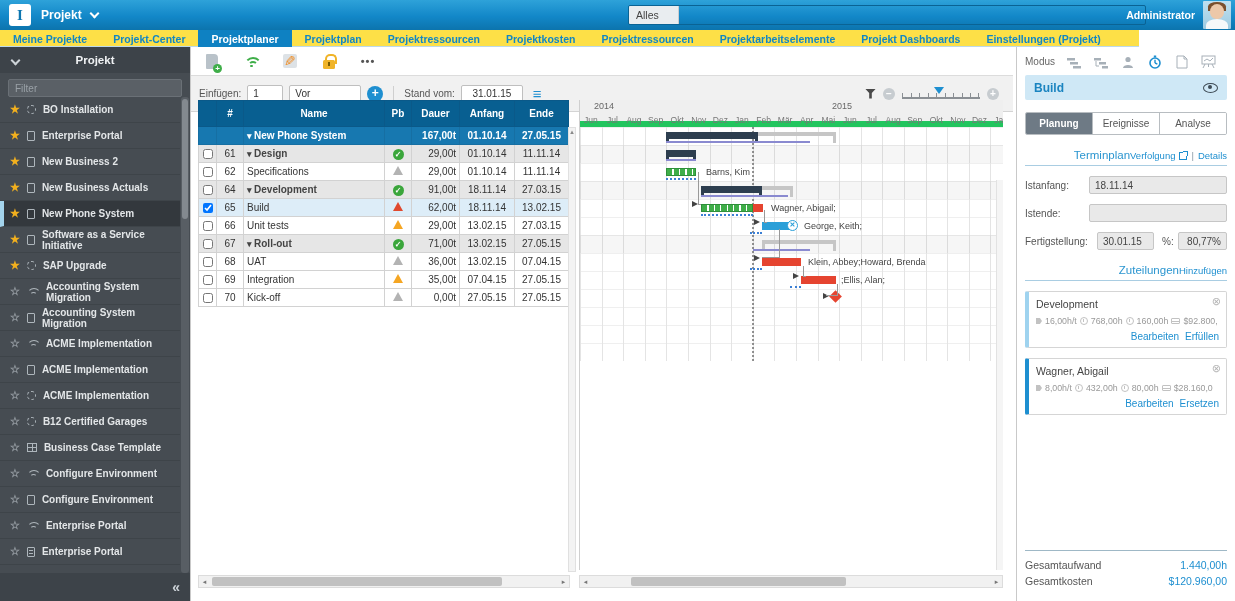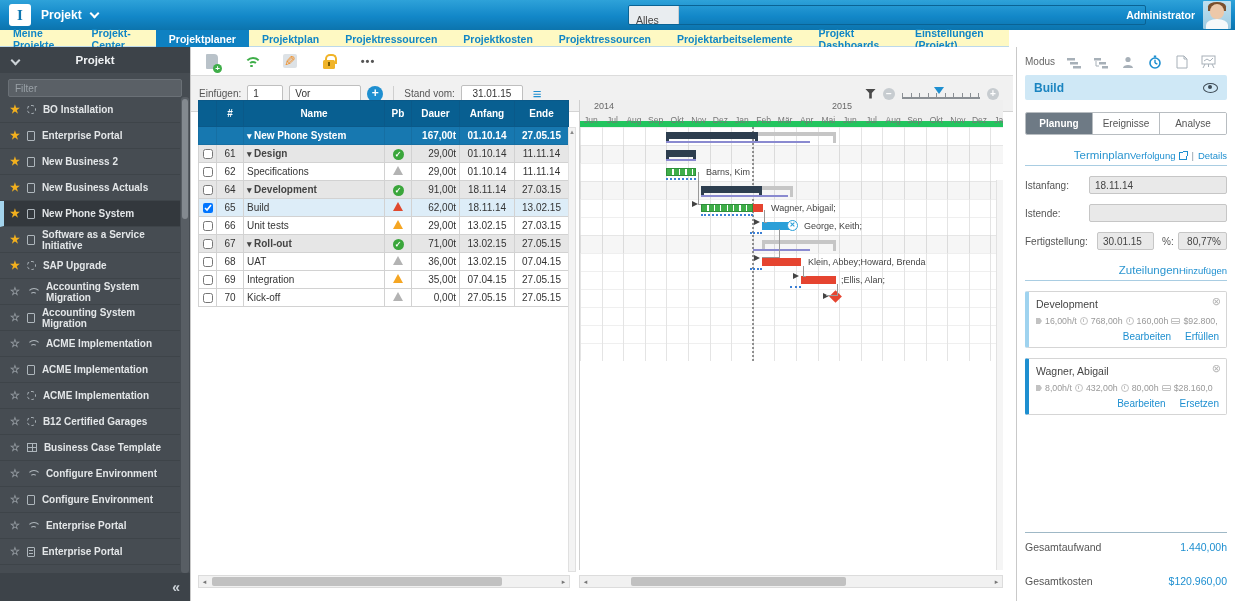--- a/index.html
+++ b/index.html
@@ -7,33 +7,33 @@
      font-family:"Liberation Sans",sans-serif;font-size:11px;color:#333}
 
 
 .topbar{position:absolute;left:0;top:0;width:1235px;height:30px;
   background:linear-gradient(180deg,#2ea2d9 0%,#1287c8 55%,#0c74ad 100%);display:flex;align-items:center}
 .logo-box{width:22px;height:22px;background:#fff;border-radius:3px;margin-left:9px;
   display:flex;align-items:center;justify-content:center;color:#0d76b0;font-weight:bold;font-size:15px;font-family:"Liberation Serif",serif}
 .app-name{color:#fff;font-weight:bold;font-size:12px;margin-left:10px}
 .chev{width:7px;height:7px;border-left:2px solid #fff;border-bottom:2px solid #fff;transform:rotate(-45deg);margin:-3px 0 0 9px}
 .search-wrap{position:absolute;left:628px;top:5px;width:518px;height:20px;display:flex;border-radius:2px;overflow:hidden;border:1px solid #0a6394}
-.search-scope{background:#e9edf0;color:#444;font-size:10.5px;display:flex;align-items:center;gap:4px;padding:14px 7px;border-right:1px solid #c9cdd0}
+.search-scope{background:#e9edf0;color:#444;font-size:10.5px;display:flex;align-items:center;gap:4px;padding:4px 7px;border-right:1px solid #c9cdd0}
 .dd-arrow{width:0;height:0;border-left:4px solid transparent;border-right:4px solid transparent;border-top:4px solid #5b7documents8a}
 .dd-arrow{border-top-color:#58718a}
 .search-input{flex:1;border:none;outline:none;font-size:10.5px;color:#333;padding:0 8px;font-family:"Liberation Sans",sans-serif}
 .search-input::placeholder{color:#9aa3aa}
 .user-name{position:absolute;right:40px;top:0;height:30px;display:flex;align-items:center;color:#fff;font-weight:bold;font-size:10.5px}
 .avatar{position:absolute;right:4px;top:1px;width:28px;height:28px;background:linear-gradient(180deg,#bfe0ef,#9ecbe2);overflow:hidden;border-radius:1px}
 .avatar .head{position:absolute;left:7px;top:3px;width:14px;height:15px;background:#ecc8a9;border-radius:50% 50% 45% 45%}
 .avatar .hair{position:absolute;left:5px;top:1px;width:18px;height:9px;background:#7a4f2c;border-radius:50% 50% 0 0}
 .avatar .body{position:absolute;left:3px;top:18px;width:22px;height:12px;background:#f6f8f9;border-radius:50% 50% 0 0}
 
 
-.tabbar{position:absolute;left:0;top:30px;width:1009px;height:17px;background:#fef9c3;border-bottom:1px solid #bcd9ea;display:flex}
+.tabbar{position:absolute;left:0;top:30px;width:1139px;height:17px;background:#fde047;border-bottom:1px solid #bcd9ea;display:flex}
 .tab{height:17px;display:flex;align-items:center;padding:0 13px;color:#1186c5;font-size:10.5px;font-weight:bold;cursor:pointer}
 .tab.active{background:#0e81c2;color:#fff}
 
 
 .sidebar{position:absolute;left:0;top:47px;width:190px;height:554px;background:#464c52;color:#e8eaec}
 .sb-head{height:26px;display:flex;align-items:center;background:#3d4349;position:relative}
 .sb-head .chev2{width:7px;height:7px;border-left:2px solid #cdd3d8;border-bottom:2px solid #cdd3d8;transform:rotate(-45deg);margin-left:12px}
 .sb-title{position:absolute;left:0;right:0;text-align:center;font-weight:bold;font-size:11.5px;color:#f0f2f4}
 .sb-filter{margin:6px 8px;height:18px}
 .sb-filter input{width:100%;height:18px;background:#5a6066;border:1px solid #6a7076;border-radius:2px;color:#d7dbde;font-size:10px;padding:0 6px;outline:none;font-family:"Liberation Sans",sans-serif}
@@ -165,23 +165,23 @@
 .fbox.grow{flex:1}
 .card{position:relative;border:1px solid #d5d5d5;border-left:4px solid #9fd3ef;border-radius:2px;margin-top:10px;padding:6px 7px 5px;background:#fff}
 .card.c2{border-left-color:#1e8fd0}
 .card .nm{font-size:10.5px;color:#444}
 .card .x{position:absolute;right:5px;top:3px;color:#b5b5b5;font-size:11px;cursor:pointer}
 .stats{display:flex;align-items:center;gap:3px;margin-top:6px;font-size:8.8px;color:#999;white-space:nowrap;overflow:hidden}
 .ic-tag{width:6px;height:6px;background:#c2c2c2;clip-path:polygon(0 0,65% 0,100% 50%,65% 100%,0 100%);flex:none}
 .ic-clock{width:8px;height:8px;border:1px solid #c2c2c2;border-radius:50%;position:relative;flex:none}
 .ic-clock::after{content:"";position:absolute;left:2.5px;top:1px;width:1px;height:2.5px;background:#c2c2c2}
 .ic-card{width:9px;height:6px;border:1px solid #c2c2c2;border-radius:1px;flex:none;background:linear-gradient(#c2c2c2,#c2c2c2) 0 1.5px/9px 1px no-repeat}
-.actions{display:flex;justify-content:flex-end;gap:14px;margin-top:5px;font-size:10px}
+.actions{display:flex;justify-content:flex-end;gap:6px;margin-top:5px;font-size:10px}
 .totals{position:absolute;left:8px;right:8px;bottom:14px;border-top:1px solid #9fb8c6;padding-top:8px}
-.tot-row{display:flex;justify-content:space-between;font-size:10.5px;color:#555;margin-bottom:22px}
+.tot-row{display:flex;justify-content:space-between;font-size:10.5px;color:#555;margin-bottom:4px}
 .tot-row .v{color:#1e8fd0}
 .eye{width:15px;height:10px;position:relative;cursor:pointer}
 .eye::before{content:"";position:absolute;inset:0;border:1.5px solid #3d4a54;border-radius:50%}
 .eye::after{content:"";position:absolute;left:5px;top:2.5px;width:4px;height:4px;background:#3d4a54;border-radius:50%}
 .extlink{width:8px;height:8px;border:1px solid #1e8fd0;position:relative;display:inline-block}
 .extlink::after{content:"";position:absolute;right:-2px;top:-2px;width:4px;height:4px;background:#fff;border-top:1.5px solid #1e8fd0;border-right:1.5px solid #1e8fd0}
 .funnel{width:11px;height:10px;background:#4a4a4a;clip-path:polygon(0 0,100% 0,62% 45%,62% 100%,38% 100%,38% 45%)}
 </style>
 </head>
 <body>

